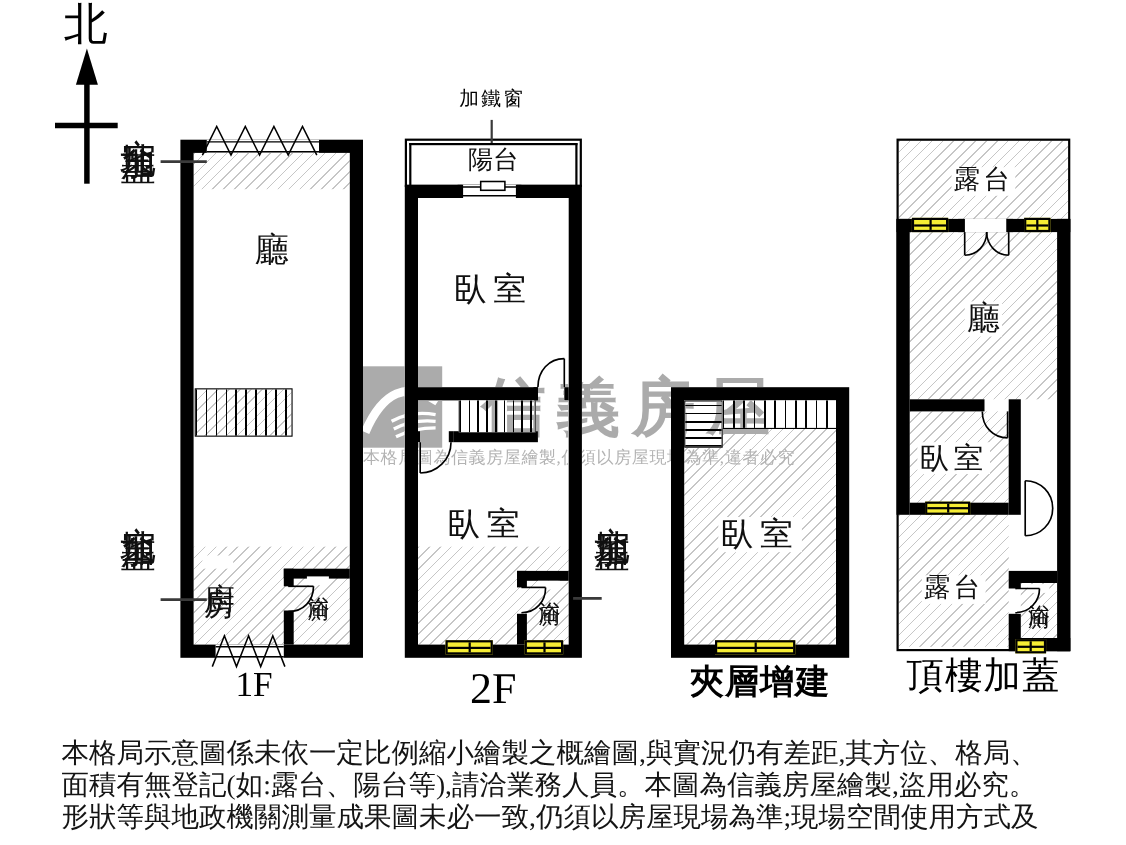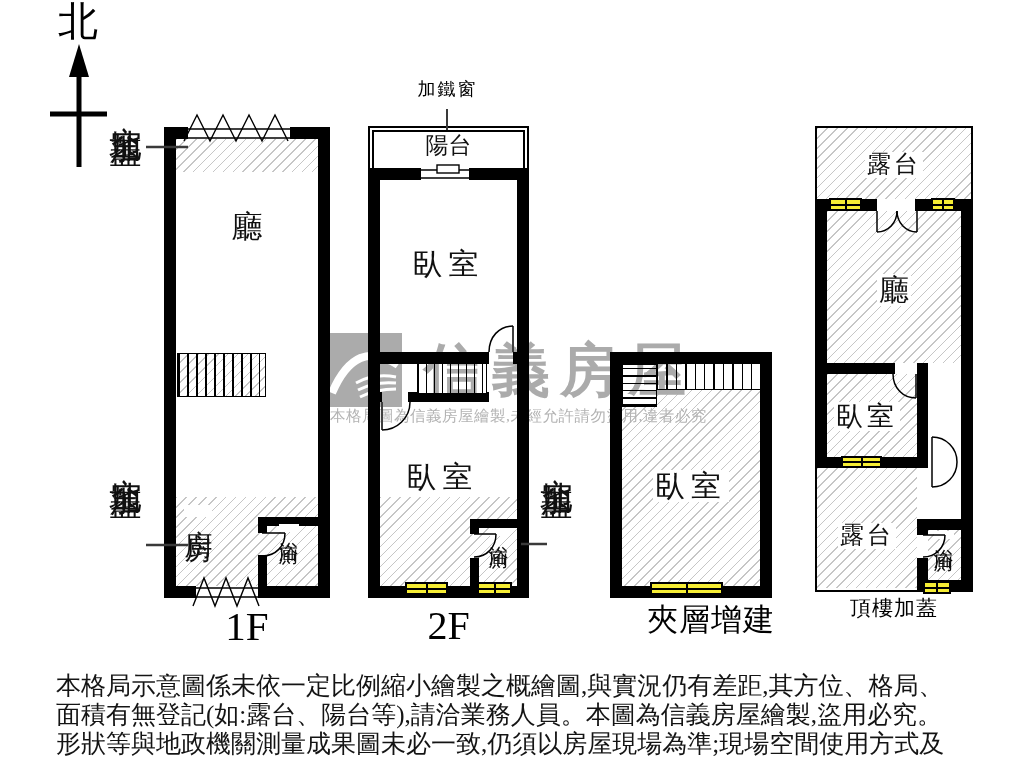--- a/index.html
+++ b/index.html
@@ -29,21 +29,21 @@
      background-image:repeating-linear-gradient(90deg,#000 0,#000 1.5px,transparent 1.5px,transparent 8px);}
   .stairs-h{position:absolute;z-index:3;box-sizing:border-box;border:1.5px solid #000;background-color:#fff;
      background-image:repeating-linear-gradient(0deg,#000 0,#000 1.5px,transparent 1.5px,transparent 7.3px);}
   .railing{position:absolute;z-index:3;box-sizing:border-box;border-bottom:1.5px solid #000;background-color:#fff;
      background-image:repeating-linear-gradient(90deg,#000 0,#000 1.5px,transparent 1.5px,transparent 9.4px);}
   svg.overlay{position:absolute;left:0;top:0;z-index:6;pointer-events:none;}
   .wm-layer{position:absolute;left:0;top:0;width:1024px;height:768px;z-index:10;
             mix-blend-mode:darken;pointer-events:none;}
   .wm-logo{position:absolute;left:328px;top:333px;width:74px;height:74px;background:#ababab;}
   .wm-brand{position:absolute;left:424px;top:339px;width:300px;font-size:58px;font-weight:bold;
-            color:#ababab;letter-spacing:10px;line-height:1.1;white-space:nowrap;}
+            color:#ababab;letter-spacing:10px;line-height:1.1;white-space:nowrap;text-align:center;}
   .wm-notice{position:absolute;left:330px;top:406px;width:400px;font-size:15.5px;color:#b3b3b3;
              letter-spacing:0.5px;white-space:nowrap;}
   .disc{position:absolute;left:56px;top:671px;width:940px;font-size:25px;color:#141414;z-index:4;}
   .disc div{height:29px;line-height:29px;white-space:nowrap;}
 </style>
 </head>
 <body>
 
 <div class="flabel" style="left:54px;top:2px;width:48px;font-size:40px;">北</div>
 
@@ -59,21 +59,21 @@
   <span>廳</span>
   </div>
 <div class="stairs-v" style="left:177px;top:353px;width:89px;height:44px;"></div>
 <div class="hatch" style="left:176px;top:497px;width:142px;height:89px;"></div>
 <div class="vlbl onhatch" style="left:184px;top:505px;font-size:28px;letter-spacing:4px;">廚房</div>
 <div class="wall" style="left:258px;top:517px;width:60px;height:9px;"></div>
 <div class="wall" style="left:258px;top:517px;width:9px;height:16px;"></div>
 <div class="wall" style="left:258px;top:555px;width:9px;height:31px;"></div>
 <div class="vlbl onhatch" style="left:279px;top:524px;font-size:20px;letter-spacing:2px;">浴廁</div>
 <div class="gap" style="left:196px;top:586px;width:62px;height:12px;"></div>
-<div class="flabel" style="left:164px;top:606px;width:166px;font-size:41px;">1F</div>
+<div class="flabel" style="left:148px;top:606px;width:166px;font-size:32px;">1F</div>
 
 <div class="thinbox" style="left:368px;top:126px;width:161px;height:44px;"></div>
 <div class="abs" style="left:372px;top:130px;width:153px;height:40px;border:2px solid #000;border-bottom:none;box-sizing:border-box;z-index:2;"></div>
 <div class="lbl" style="left:368px;top:134px;width:161px;height:26px;font-size:23px;">
   <span>陽台</span>
   </div>
 <div class="box" style="left:368px;top:168px;width:161px;height:430px;"></div>
 <div class="gap" style="left:420px;top:168px;width:50px;height:12px;"></div>
 <div class="lbl" style="left:380px;top:248px;width:137px;height:34px;font-size:30px;letter-spacing:6px;">
   <span>臥室</span>
@@ -95,21 +95,21 @@
 <div class="flabel" style="left:368px;top:606px;width:161px;font-size:40px;">2F</div>
 
 <div class="box" style="left:610px;top:352px;width:162px;height:246px;"></div>
 <div class="hatch" style="left:622px;top:390px;width:138px;height:196px;"></div>
 <div class="stairs-h" style="left:622px;top:364px;width:35px;height:43px;"></div>
 <div class="railing" style="left:657px;top:364px;width:103px;height:26px;"></div>
 <div class="lbl" style="left:622px;top:470px;width:138px;height:34px;font-size:30px;letter-spacing:6px;">
   <span>臥室</span>
   </div>
 <div class="win" style="left:650px;top:582px;width:73px;height:13px;"></div>
-<div class="flabel" style="left:630px;top:604px;width:162px;font-size:31px;letter-spacing:1px;">夾層增建</div>
+<div class="flabel" style="left:610px;top:604px;width:162px;font-size:31px;letter-spacing:1px;font-weight:bold;">夾層增建</div>
 
 <div class="thinbox" style="left:815px;top:126px;width:158px;height:466px;"></div>
 <div class="hatch" style="left:817px;top:128px;width:154px;height:71px;"></div>
 <div class="lbl" style="left:817px;top:152px;width:154px;height:28px;font-size:24px;letter-spacing:3px;">
   <span>露台</span>
   </div>
 <div class="wall" style="left:815px;top:199px;width:158px;height:12px;"></div>
 <div class="gap" style="left:877px;top:199px;width:38px;height:12px;"></div>
 <div class="win" style="left:829px;top:198px;width:33px;height:13px;"></div>
 <div class="win" style="left:931px;top:198px;width:24px;height:13px;"></div>
@@ -131,21 +131,21 @@
 <div class="lbl" style="left:817px;top:523px;width:100px;height:28px;font-size:24px;letter-spacing:3px;">
   <span>露台</span>
   </div>
 <div class="wall" style="left:917px;top:519px;width:44px;height:11px;"></div>
 <div class="wall" style="left:917px;top:530px;width:11px;height:5px;"></div>
 <div class="wall" style="left:917px;top:558px;width:11px;height:24px;"></div>
 <div class="hatch" style="left:928px;top:530px;width:33px;height:50px;"></div>
 <div class="vlbl onhatch" style="left:934px;top:531px;font-size:20px;letter-spacing:2px;">浴廁</div>
 <div class="wall" style="left:917px;top:580px;width:56px;height:12px;"></div>
 <div class="win" style="left:923px;top:581px;width:28px;height:13px;"></div>
-<div class="flabel" style="left:815px;top:598px;width:158px;font-size:21px;letter-spacing:1px;">頂樓加蓋</div>
+<div class="flabel" style="left:815px;top:598px;width:158px;font-size:34px;letter-spacing:1px;">頂樓加蓋</div>
 
 <svg class="overlay" width="1024" height="768" viewBox="0 0 1024 768">
   <g stroke="#000" fill="#000">
     <line x1="79" y1="58" x2="79" y2="167" stroke-width="5"></line>
     <line x1="50" y1="114" x2="107" y2="114" stroke-width="5"></line>
     <polygon points="79,44 69,77 89,77" stroke="none"></polygon>
   </g>
   <g stroke="#3a3a3a" stroke-width="2.5">
     <line x1="146" y1="147" x2="188" y2="147"></line>
     <line x1="146" y1="545" x2="188" y2="545"></line>
@@ -215,20 +215,20 @@
 <div class="wm-layer">
   <div class="wm-logo">
     <svg width="74" height="74" viewBox="0 0 74 74">
       <path d="M4,60 Q28,4 70,32" stroke="#fff" stroke-width="8" fill="none"></path>
       <path d="M28,50 Q46,40 68,44" stroke="#fff" stroke-width="3" fill="none"></path>
       <path d="M30,57 Q47,48 68,50" stroke="#fff" stroke-width="3" fill="none"></path>
       <path d="M32,64 Q48,56 68,56" stroke="#fff" stroke-width="3" fill="none"></path>
     </svg>
   </div>
   <div class="wm-brand">信義房屋</div>
-  <div class="wm-notice">本格局圖為信義房屋繪製,未經允許請勿盜用,違者必究</div>
+  <div class="wm-notice">本格局圖為信義房屋繪製,仍須以房屋現場為準,違者必究</div>
 </div>
 
 <div class="disc">
   <div>本格局示意圖係未依一定比例縮小繪製之概繪圖,與實況仍有差距,其方位、格局、</div>
   <div>面積有無登記(如:露台、陽台等),請洽業務人員。本圖為信義房屋繪製,盜用必究。</div>
   <div>形狀等與地政機關測量成果圖未必一致,仍須以房屋現場為準;現場空間使用方式及</div>
 </div>
 
 </body></html>

